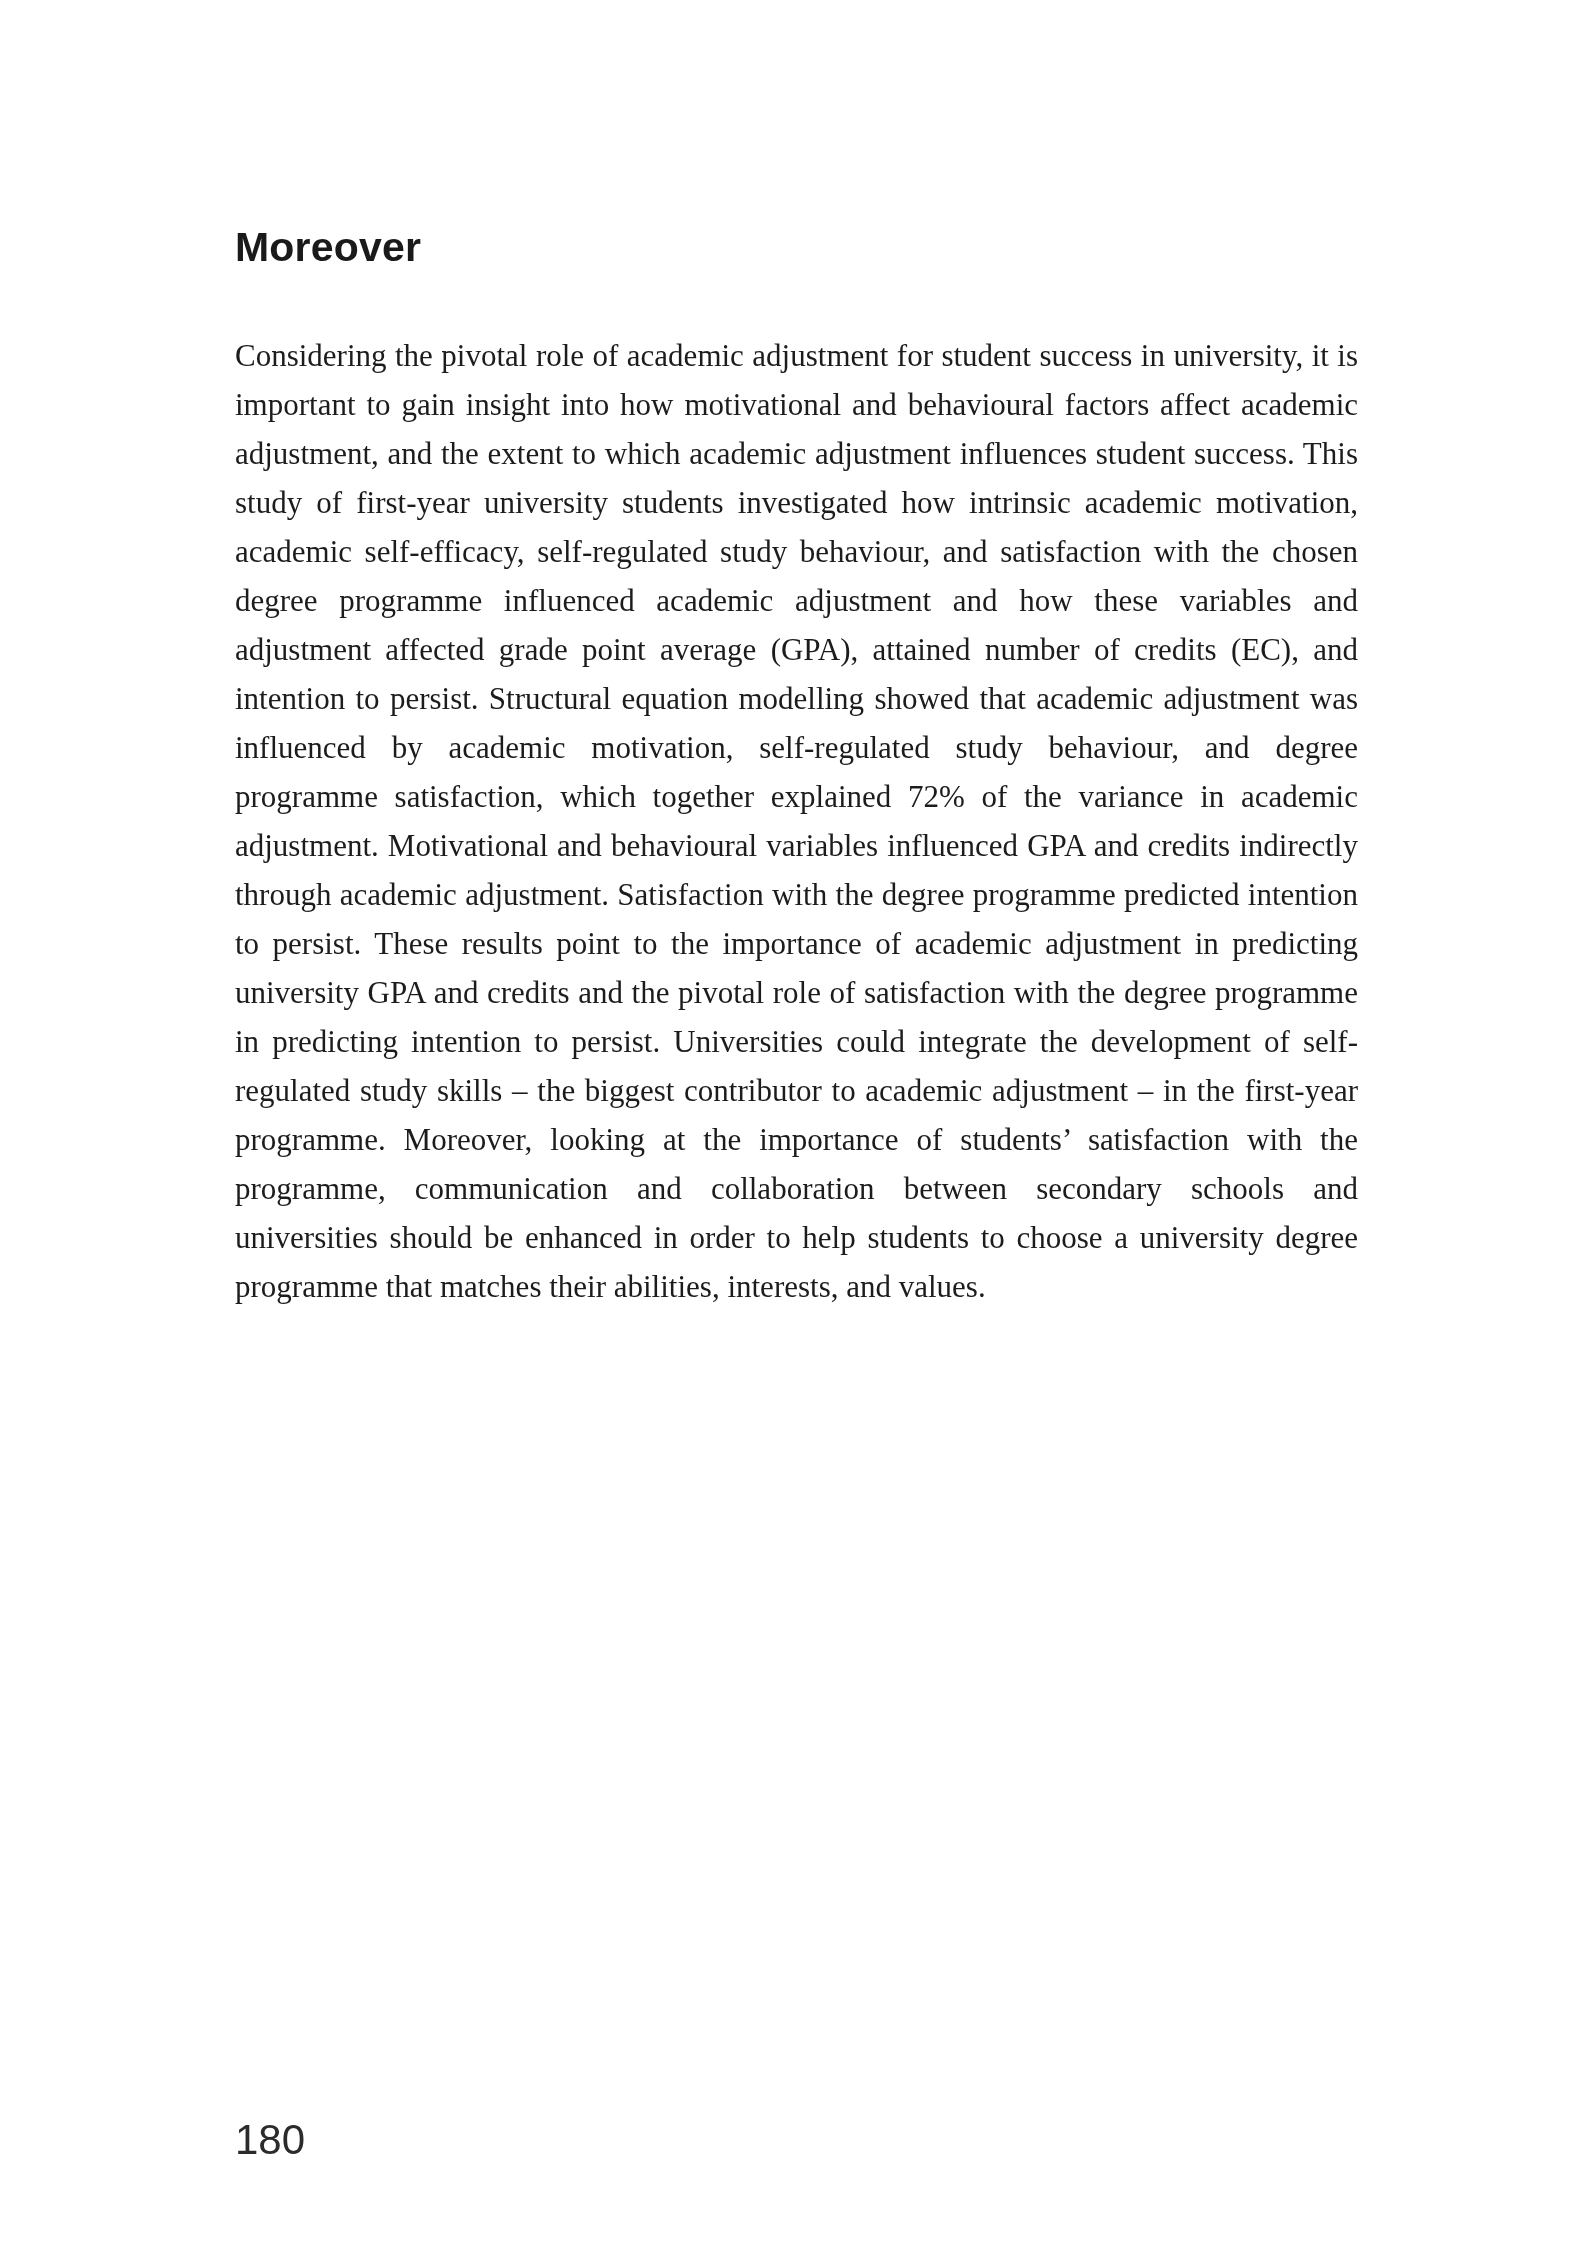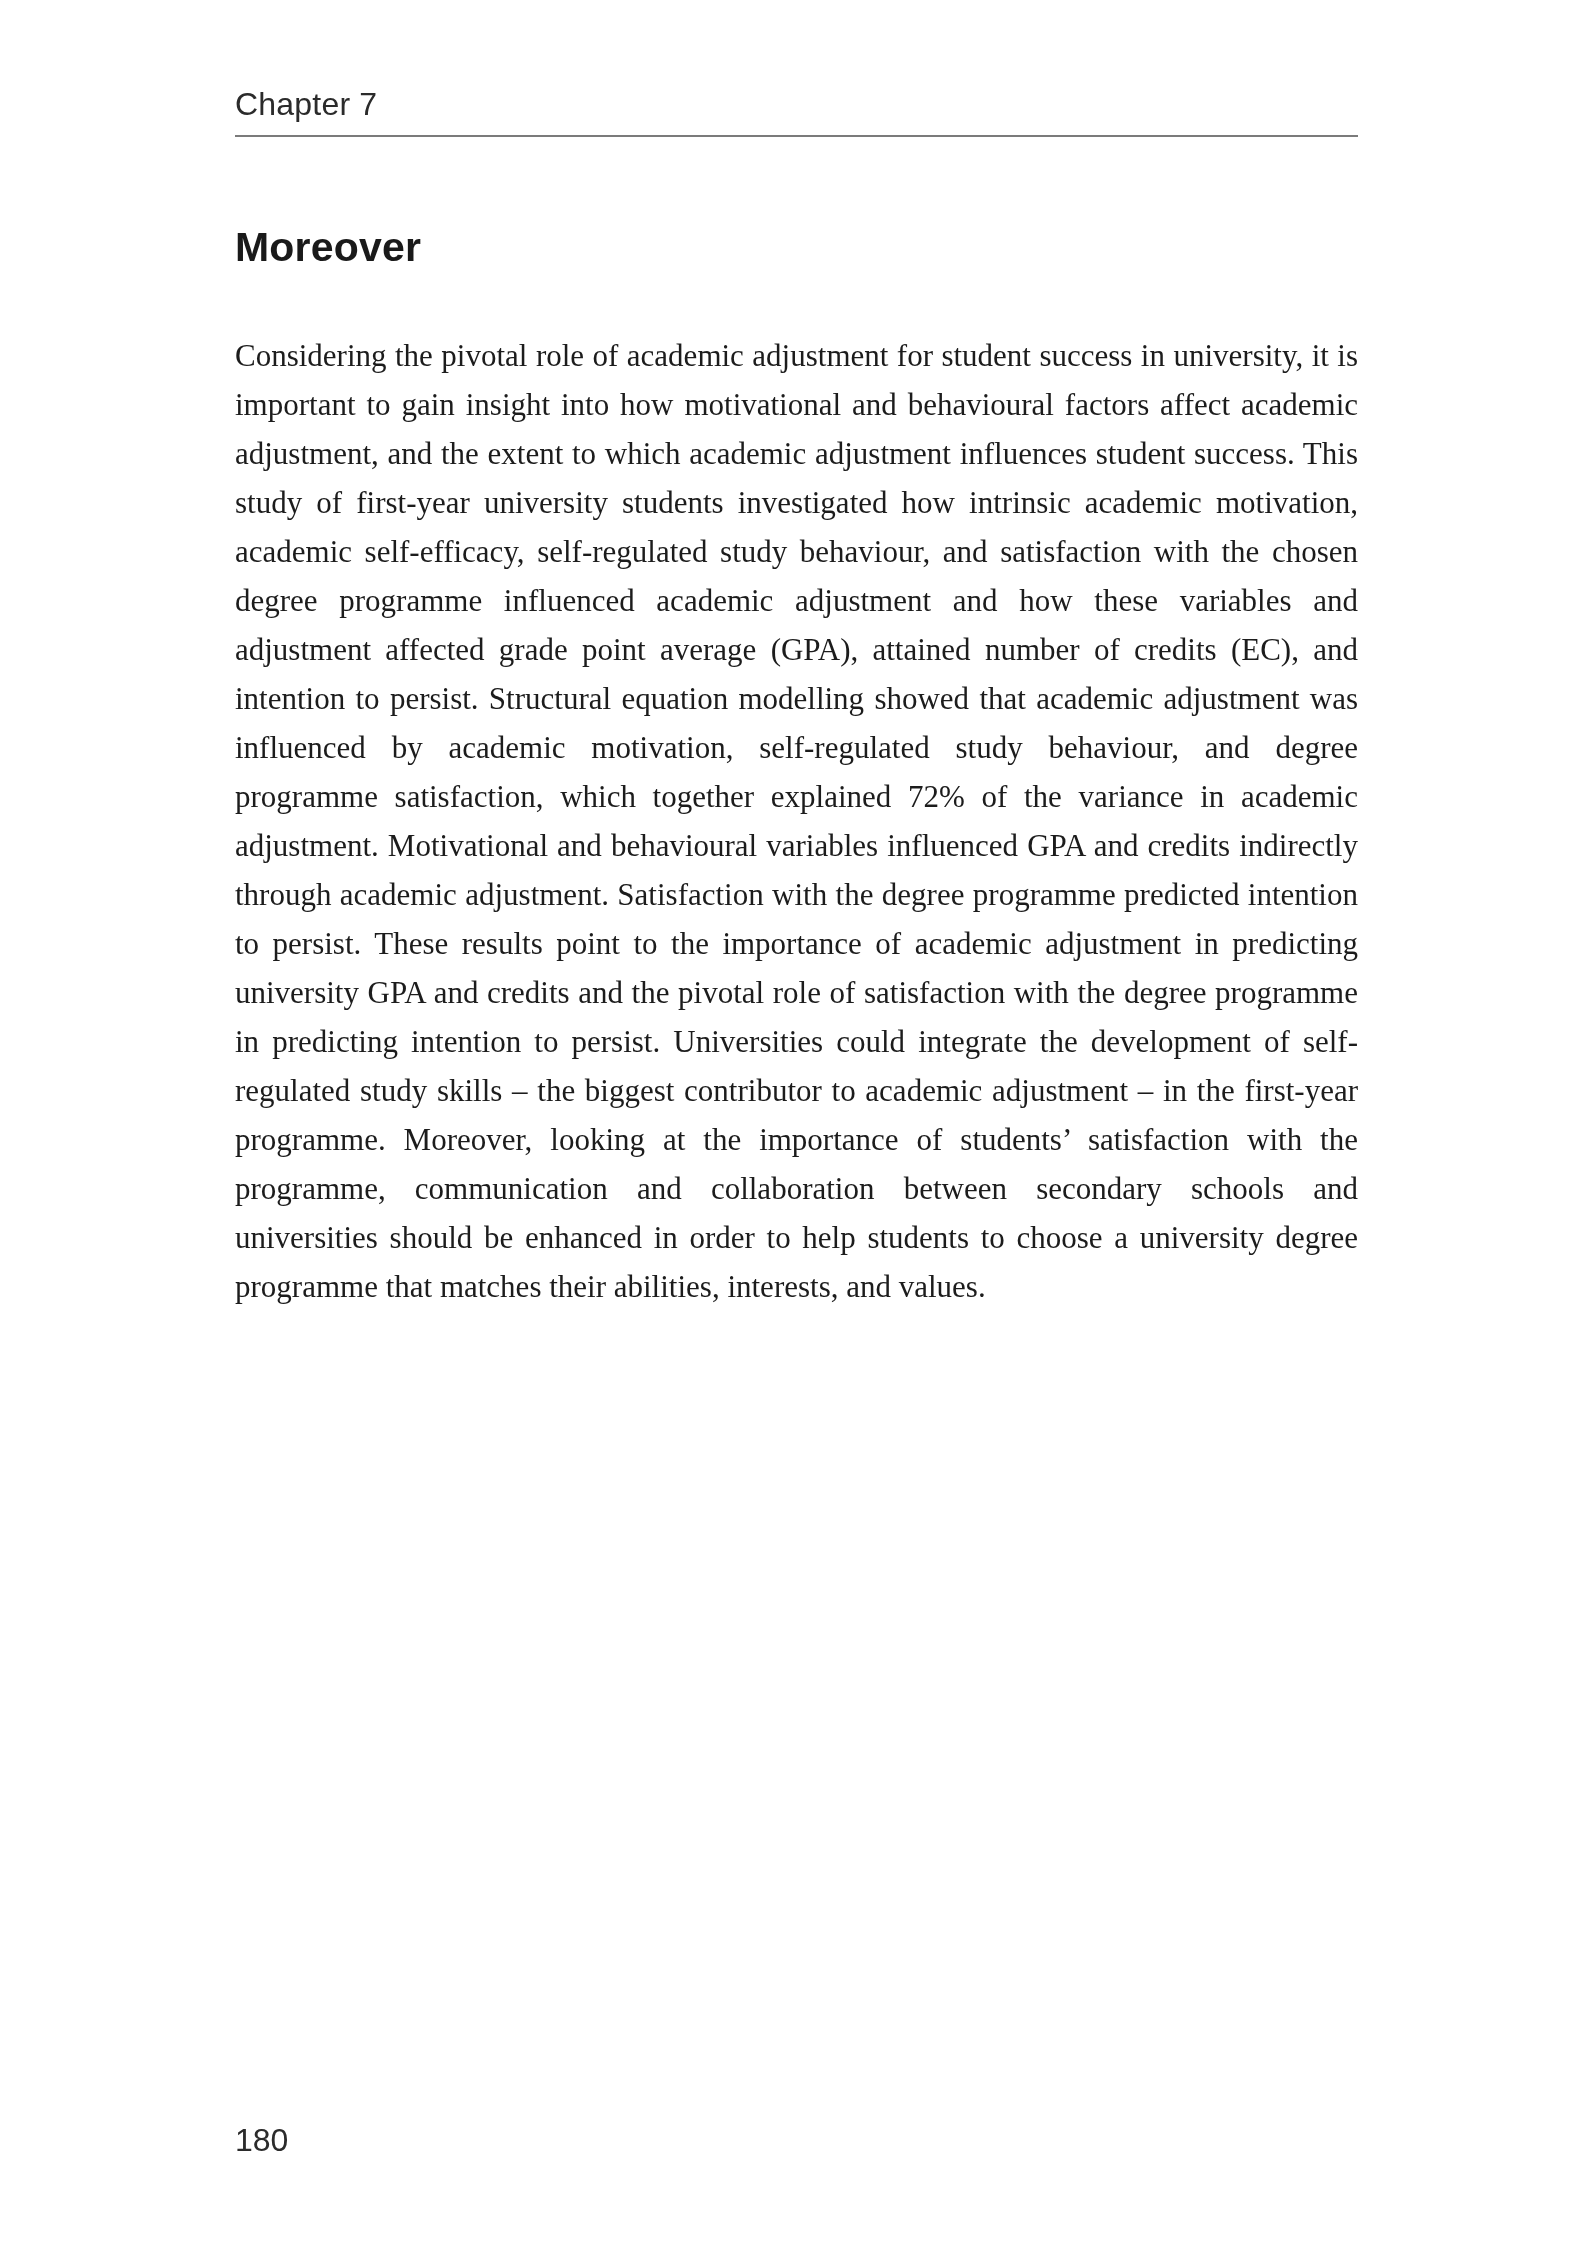--- a/index.html
+++ b/index.html
@@ -56,33 +56,30 @@
     font-size: 31px;
     line-height: 49px;
     color: var(--color-text);
     text-align: justify;
   }
   .page-number {
     position: absolute;
     left: 235px;
     top: 2121px;
     font-family: "Liberation Sans", sans-serif;
-    font-size: 32px;
+    font-size: 42px;
     line-height: 38px;
     color: var(--color-header-text);
   }
 </style>
 </head>
 <body>
 
 <div class="page">
 
-  <div class="running-header">
-    <span>Chapter 7</span>
-  </div>
 
   <h1 class="page-title">Moreover</h1>
 
   <p class="abstract-paragraph">Considering the pivotal role of academic adjustment for student success in university, it is important to gain insight into how motivational and behavioural factors affect academic adjustment, and the extent to which academic adjustment influences student success. This study of first-year university students investigated how intrinsic academic motivation, academic self-efficacy, self-regulated study behaviour, and satisfaction with the chosen degree programme influenced academic adjustment and how these variables and adjustment affected grade point average (GPA), attained number of credits (EC), and intention to persist. Structural equation modelling showed that academic adjustment was influenced by academic motivation, self-regulated study behaviour, and degree programme satisfaction, which together explained 72% of the variance in academic adjustment. Motivational and behavioural variables influenced GPA and credits indirectly through academic adjustment. Satisfaction with the degree programme predicted intention to persist. These results point to the importance of academic adjustment in predicting university GPA and credits and the pivotal role of satisfaction with the degree programme in predicting intention to persist. Universities could integrate the development of self-regulated study skills – the biggest contributor to academic adjustment – in the first-year programme. Moreover, looking at the importance of students’ satisfaction with the programme, communication and collaboration between secondary schools and universities should be enhanced in order to help students to choose a university degree programme that matches their abilities, interests, and values.</p>
 
   <div class="page-number">180</div>
 
 </div>
 
 </body></html>

